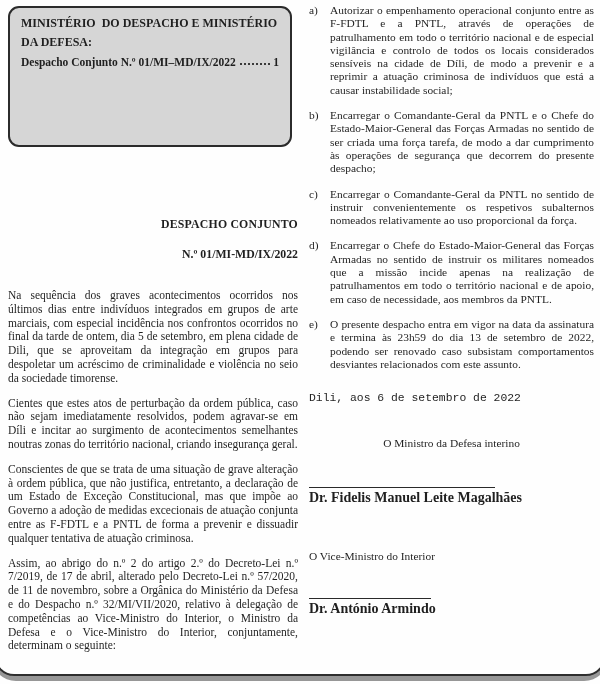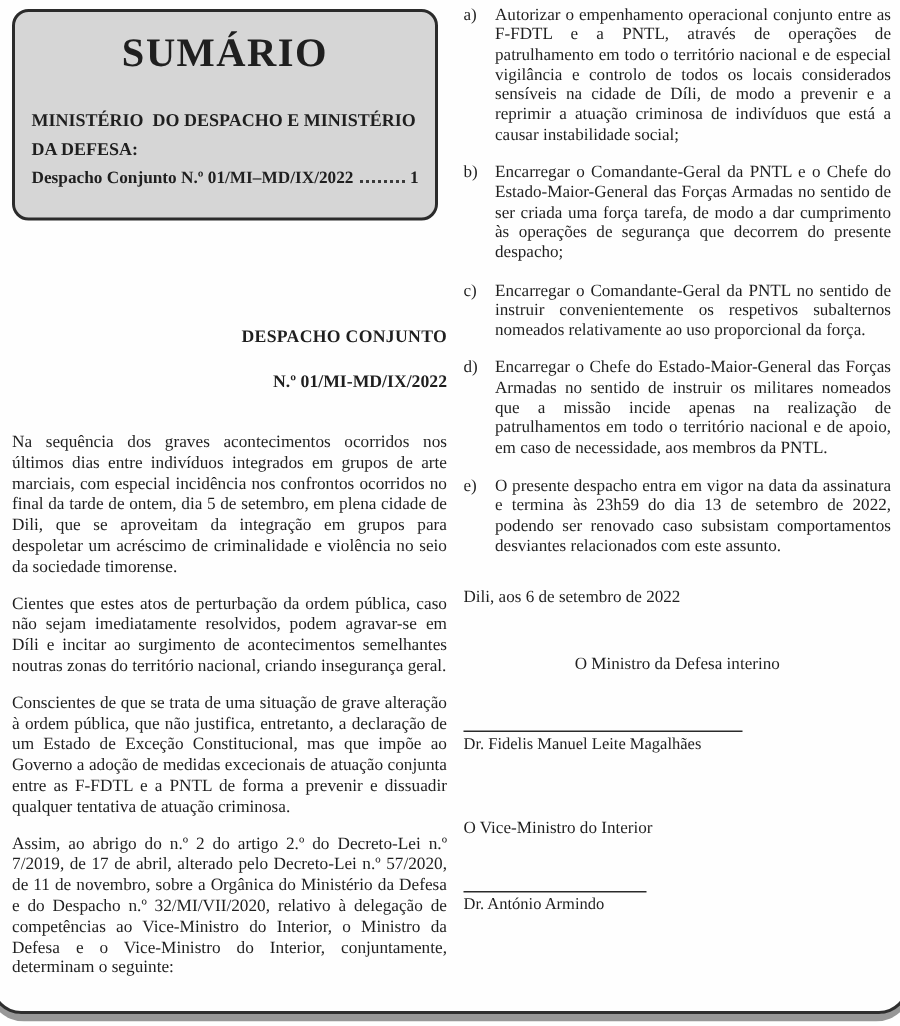--- a/index.html
+++ b/index.html
@@ -41,49 +41,48 @@
   }
   .body-par.first { margin-top:27px; }
 
   
   .col-right { position:absolute; left:309px; top:4px; width:285px; }
 
   .list-item { display:flex; font-size:11.4px; line-height:13.3px; margin:0 0 12px; }
   .item-letter { flex:none; width:21px; }
   .item-text { flex:1; text-align:justify; }
 
-  .dateline { font-size:11.4px; margin:21px 0 0; }
+  .dateline { font-size:11.4px; margin:21px 0 0;font-family:Liberation Mono, monospace; }
 
   .sig-role { font-size:11.4px; margin:0; }
   .role-1 { margin-top:33px;text-align:center; }
   .role-2 { margin-top:44px; }
   .sig-line { border-top:1.5px solid #2a2a2a; height:0; }
   .line-1 { width:186px; margin-top:38px; }
   .line-2 { width:122px; margin-top:36px; }
-  .sig-name { font-weight:normal; font-size:11px; margin:2px 0 0; }
+  .sig-name { font-weight:bold; font-size:14px; margin:2px 0 0; }
 
   
   .bottom-bar {
     position:absolute; left:-8px; right:-8px; top:656px; height:20px;
     border:5px solid #979797; border-top:none; border-radius:0 0 24px 24px;
   }
   .bottom-frame {
     position:absolute; left:-6px; right:-6px; top:652px; height:22px;
     border:2px solid #2e2e2e; border-top:none; border-radius:0 0 20px 20px;
   }
 </style>
 </head>
 <body>
 
 <div class="page">
 
   <section class="col-left">
 
     <div class="summary-box">
-      <div class="summary-title">SUMÁRIO</div>
       <div class="ministry-line">MINISTÉRIO  DO DESPACHO E MINISTÉRIO DA DEFESA:</div>
       <div class="toc-row">
         <span class="toc-label">Despacho Conjunto N.º 01/MI–MD/IX/2022</span>
         <span class="toc-leader"></span>
         <span class="toc-page">1</span>
       </div>
     </div>
 
     <h1 class="h-center h-despacho">DESPACHO CONJUNTO</h1>
     <h2 class="h-center h-numero">N.º 01/MI-MD/IX/2022</h2>

